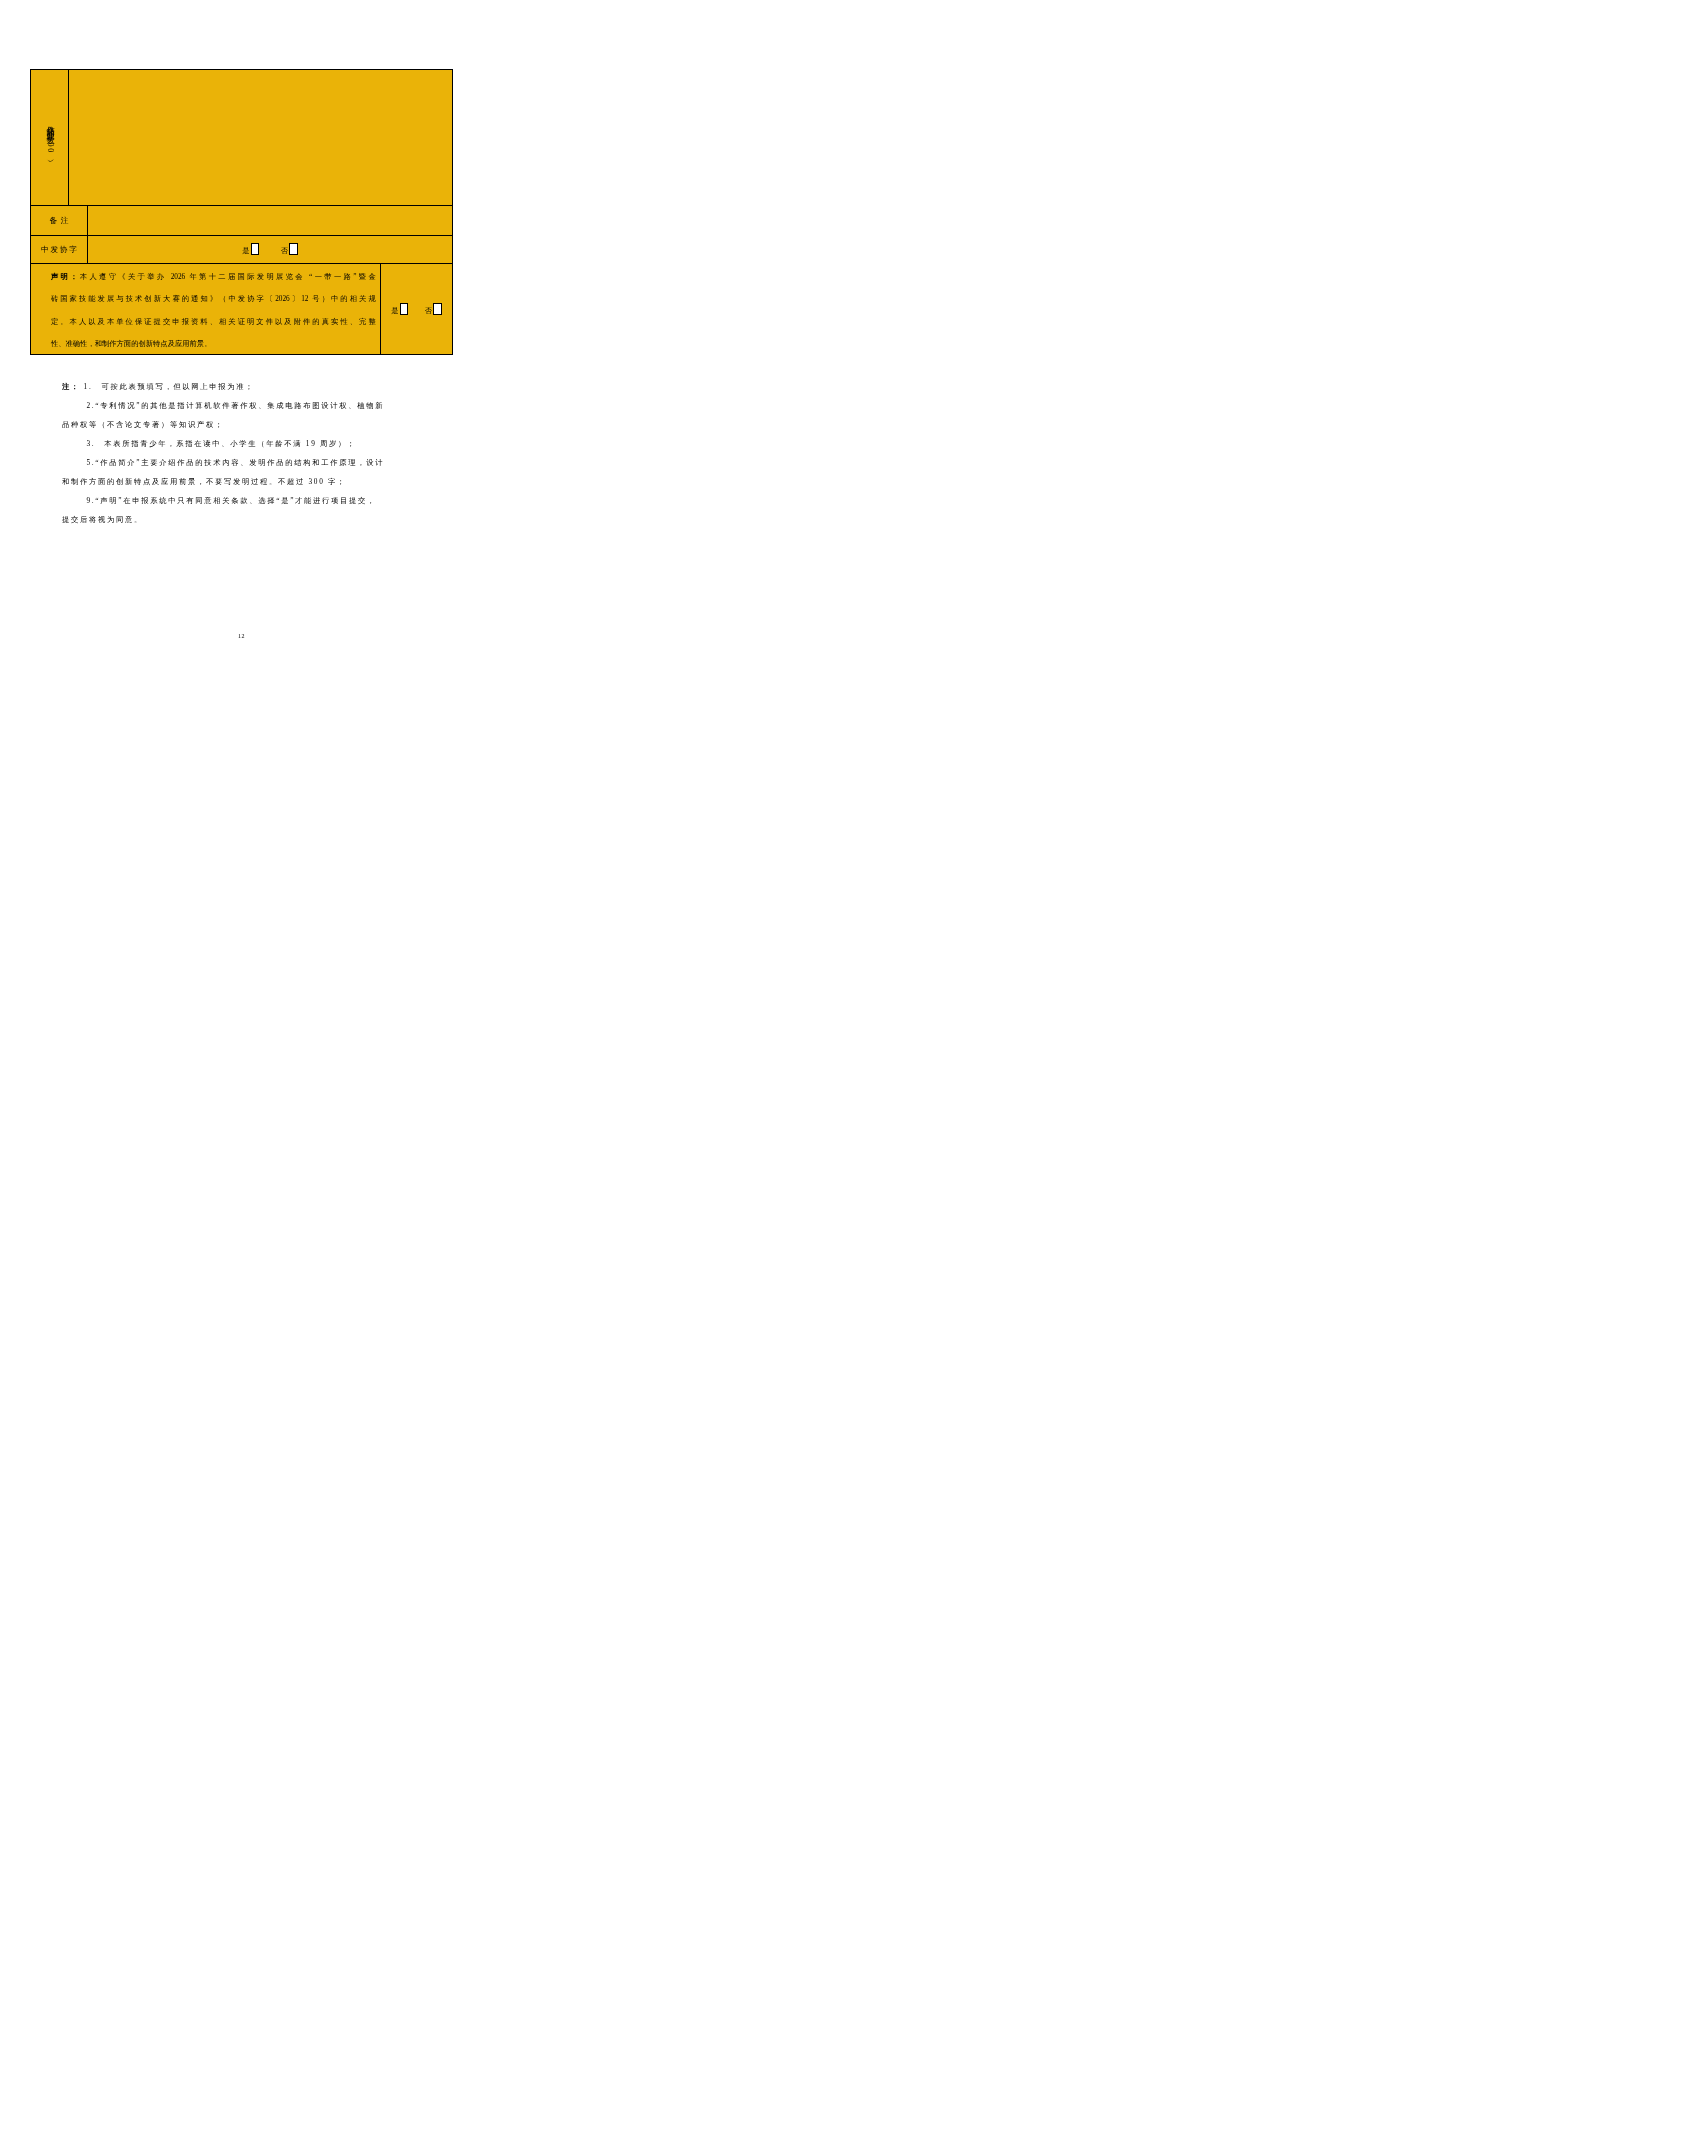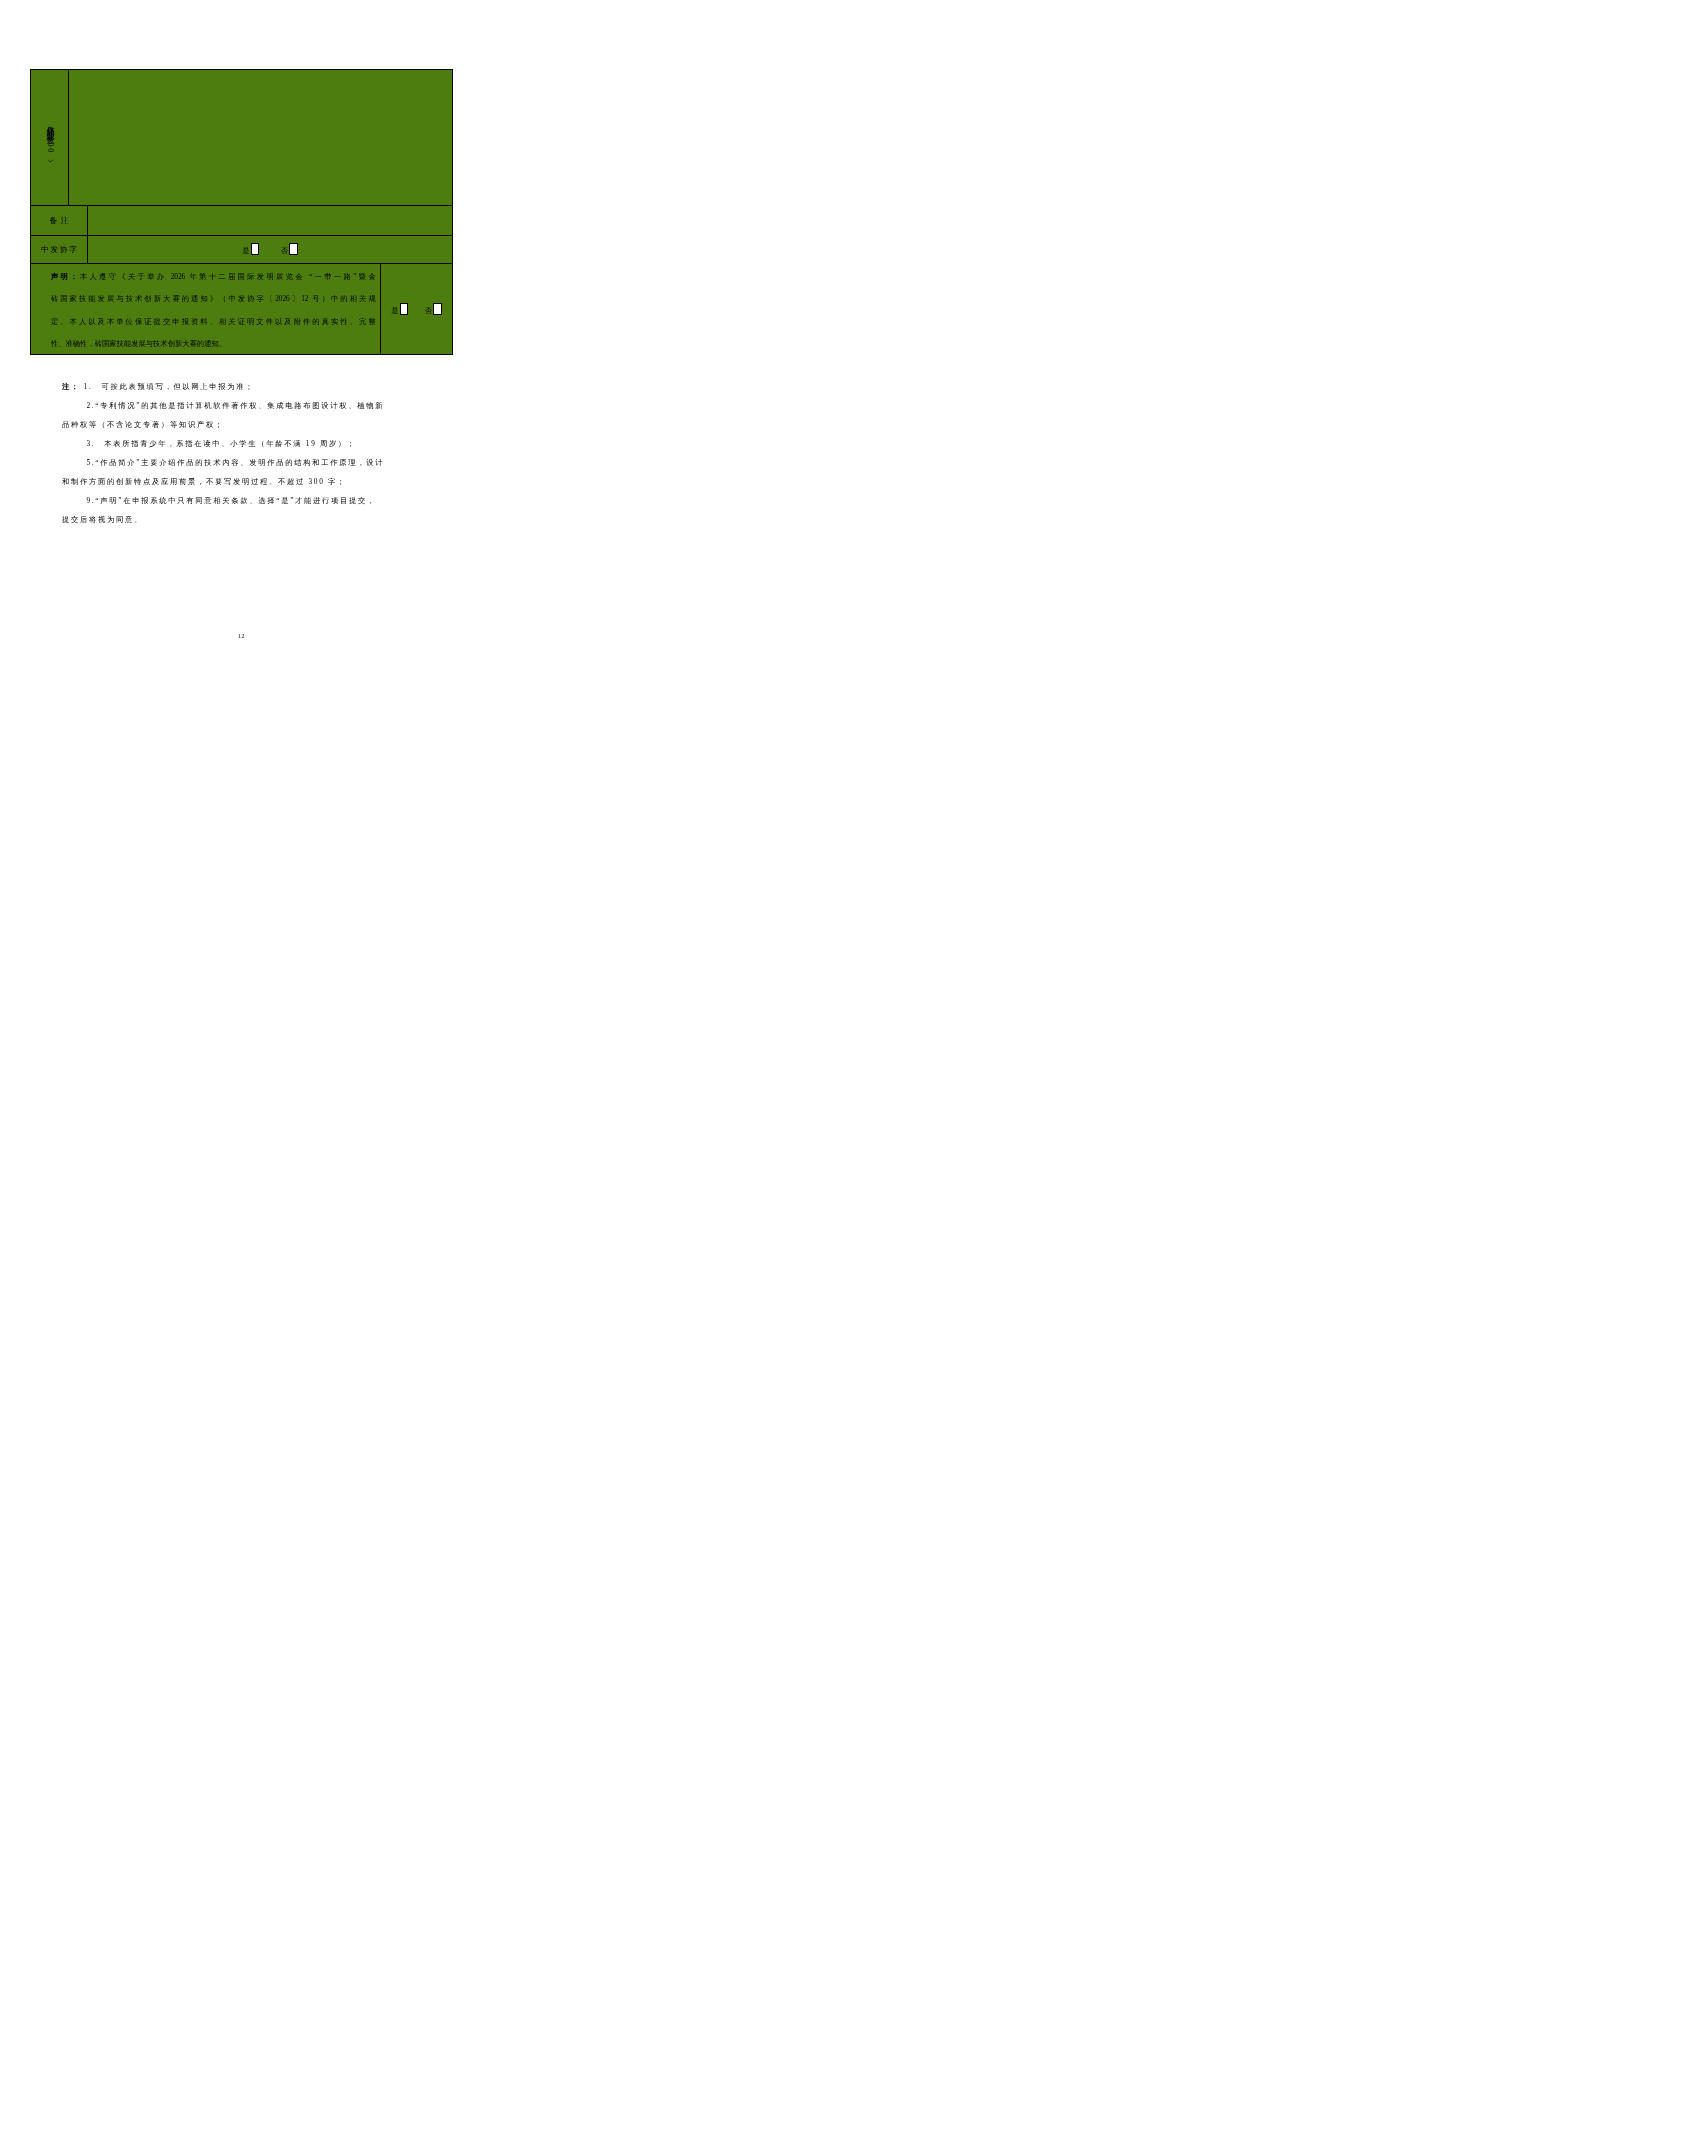--- a/index.html
+++ b/index.html
@@ -10,21 +10,21 @@
     font-family:"Liberation Serif","DejaVu Serif",serif;
     color:#000000;
     overflow:hidden;
   }
   .page{position:absolute;left:0;top:0;width:483px;height:683px;background:#fff;}
 
   
   .tbl{
     position:absolute;left:30px;top:69px;width:423px;
     border:1.3px solid #000;box-sizing:border-box;
-    background:#4d7c0f;
+    background:#eab308;
   }
   .trow{display:flex;box-sizing:border-box;}
   .trow + .trow{border-top:1.3px solid #000;}
   .cell{box-sizing:border-box;}
   .lbl-cell{
     display:flex;align-items:center;justify-content:center;
     border-right:1.3px solid #000;flex:none;
   }
   .val-cell{flex:1 1 auto;}
 
@@ -136,21 +136,21 @@
         <span class="yn-group gap50"><span>是</span><span class="cbx"></span></span>
         <span class="yn-group"><span>否</span><span class="cbx"></span></span>
       </div>
     </div>
 
     <div class="trow row-decl">
       <div class="cell decl-cell">
         <div class="decl-line"><span class="bold">声明：</span><span>本人遵守《关于举办 2026 年第十二届国际发明展览会 “一带一路”暨金</span></div>
         <div class="decl-line">砖国家技能发展与技术创新大赛的通知》（中发协字〔2026〕12 号）中的相关规</div>
         <div class="decl-line">定。本人以及本单位保证提交申报资料、相关证明文件以及附件的真实性、完整</div>
-        <div class="decl-line last">性、准确性，砖国家技能发展与技术创新大赛的通知。</div>
+        <div class="decl-line last">性、准确性，和制作方面的创新特点及应用前景。</div>
       </div>
       <div class="cell decl-yesno">
         <span class="yn-group gap38"><span>是</span><span class="cbx"></span></span>
         <span class="yn-group"><span>否</span><span class="cbx"></span></span>
       </div>
     </div>
 
   </div>
 
   <div class="notes">

